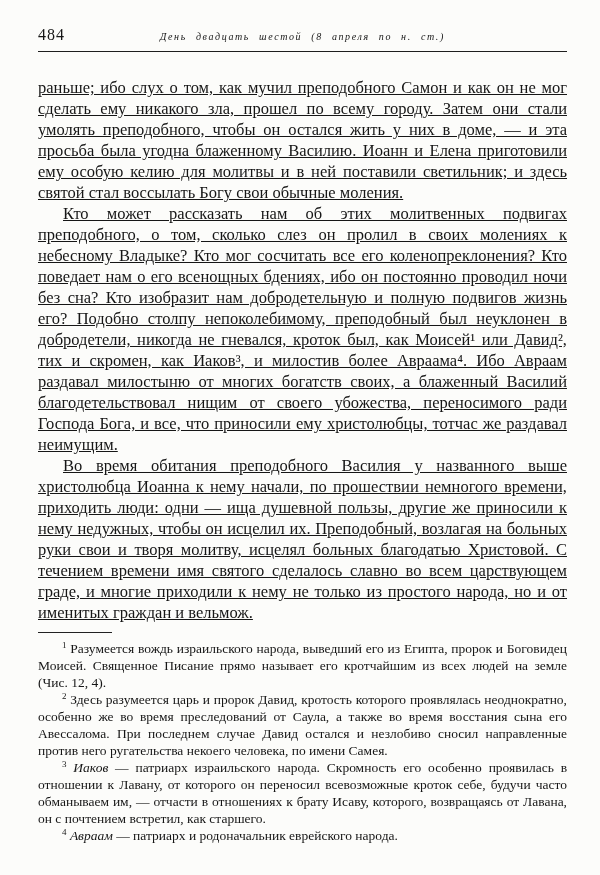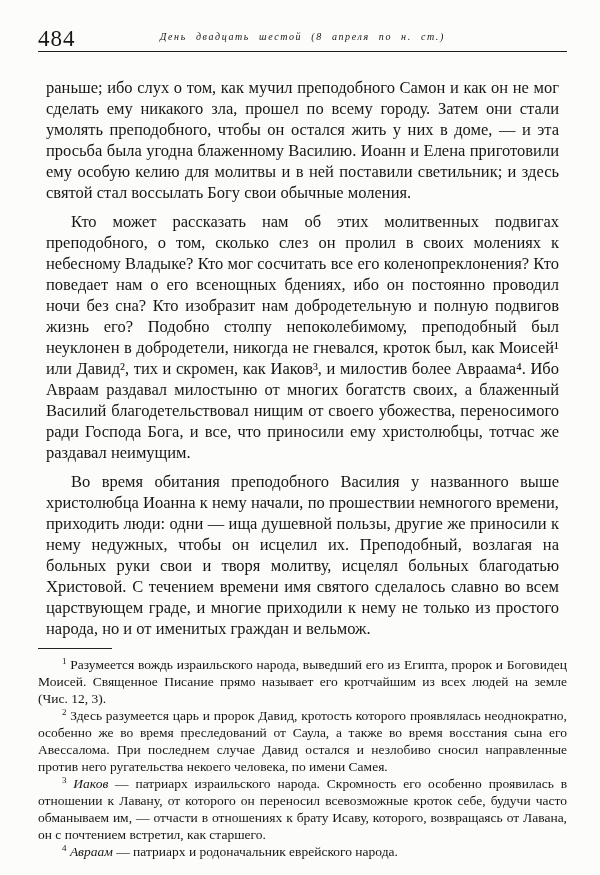--- a/index.html
+++ b/index.html
@@ -22,40 +22,41 @@
     position: relative;
     text-align: center;
     border-bottom: 1.5px solid #1e1e1e;
     padding-bottom: 7px;
     min-height: 18px;
   }
   .pagenum {
     position: absolute;
     left: 0;
     top: 0;
-    font-size: 23px;
+    font-size: 16px;
     font-style: normal;
     letter-spacing: 1px;
   }
   .head-title {
     font-style: italic;
     font-size: 10px;
     letter-spacing: 1.6px;
     word-spacing: 5px;
     white-space: nowrap;
   }
   .body-text {
     margin-top: 25px;
     font-size: 16.5px;
     line-height: 21px;
     text-align: justify;
   }
   .para {
-    margin: 8px;
+    margin: 0;
     text-indent: 25px;
+    text-decoration: underline;
   }
   .para.no-indent {
     text-indent: 0;
   }
   .fn-rule {
     width: 74px;
     height: 0;
     border: 0;
     border-top: 1.4px solid #222;
     margin: 9px 0 7px 0;
@@ -91,21 +92,21 @@
     <p class="para">Кто может рассказать нам об этих молитвенных подвигах преподобного, о том, сколько слез он пролил в своих молениях к небесному Владыке? Кто мог сосчитать все его коленопреклонения? Кто поведает нам о его всенощных бдениях, ибо он постоянно проводил ночи без сна? Кто изобразит нам добродетельную и полную подвигов жизнь его? Подобно столпу непоколебимому, преподобный был неуклонен в добродетели, никогда не гневался, кроток был, как Моисей¹ или Давид², тих и скромен, как Иаков³, и милостив более Авраама⁴. Ибо Авраам раздавал милостыню от многих богатств своих, а блаженный Василий благодетельствовал нищим от своего убожества, переносимого ради Господа Бога, и все, что приносили ему христолюбцы, тотчас же раздавал неимущим.</p>
     <p class="para">Во время обитания преподобного Василия у названного выше христолюбца Иоанна к нему начали, по прошествии немногого времени, приходить люди: одни — ища душевной пользы, другие же приносили к нему недужных, чтобы он исцелил их. Преподобный, возлагая на больных руки свои и творя молитву, исцелял больных благодатью Христовой. С течением времени имя святого сделалось славно во всем царствующем граде, и многие приходили к нему не только из простого народа, но и от именитых граждан и вельмож.</p>
   </main>
 
   <hr class="fn-rule">
 
   <section class="footnotes">
     <p class="footnote">
       <sup class="fn-marker">1</sup>
       <i class="fn-term"></i>
-      <span>Разумеется вождь израильского народа, выведший его из Египта, пророк и Боговидец Моисей. Священное Писание прямо называет его кротчайшим из всех людей на земле (Чис. 12, 3).</span>
+      <span>Разумеется вождь израильского народа, выведший его из Египта, пророк и Боговидец Моисей. Священное Писание прямо называет его кротчайшим из всех людей на земле (Чис. 12, 4).</span>
     </p>
     <p class="footnote">
       <sup class="fn-marker">2</sup>
       <i class="fn-term"></i>
       <span>Здесь разумеется царь и пророк Давид, кротость которого проявлялась неоднократно, особенно же во время преследований от Саула, а также во время восстания сына его Авессалома. При последнем случае Давид остался и незлобиво сносил направленные против него ругательства некоего человека, по имени Самея.</span>
     </p>
     <p class="footnote">
       <sup class="fn-marker">3</sup>
       <i class="fn-term">Иаков</i>
       <span>— патриарх израильского народа. Скромность его особенно проявилась в отношении к Лавану, от которого он переносил всевозможные кроток себе, будучи часто обманываем им, — отчасти в отношениях к брату Исаву, которого, возвращаясь от Лавана, он с почтением встретил, как старшего.</span>

